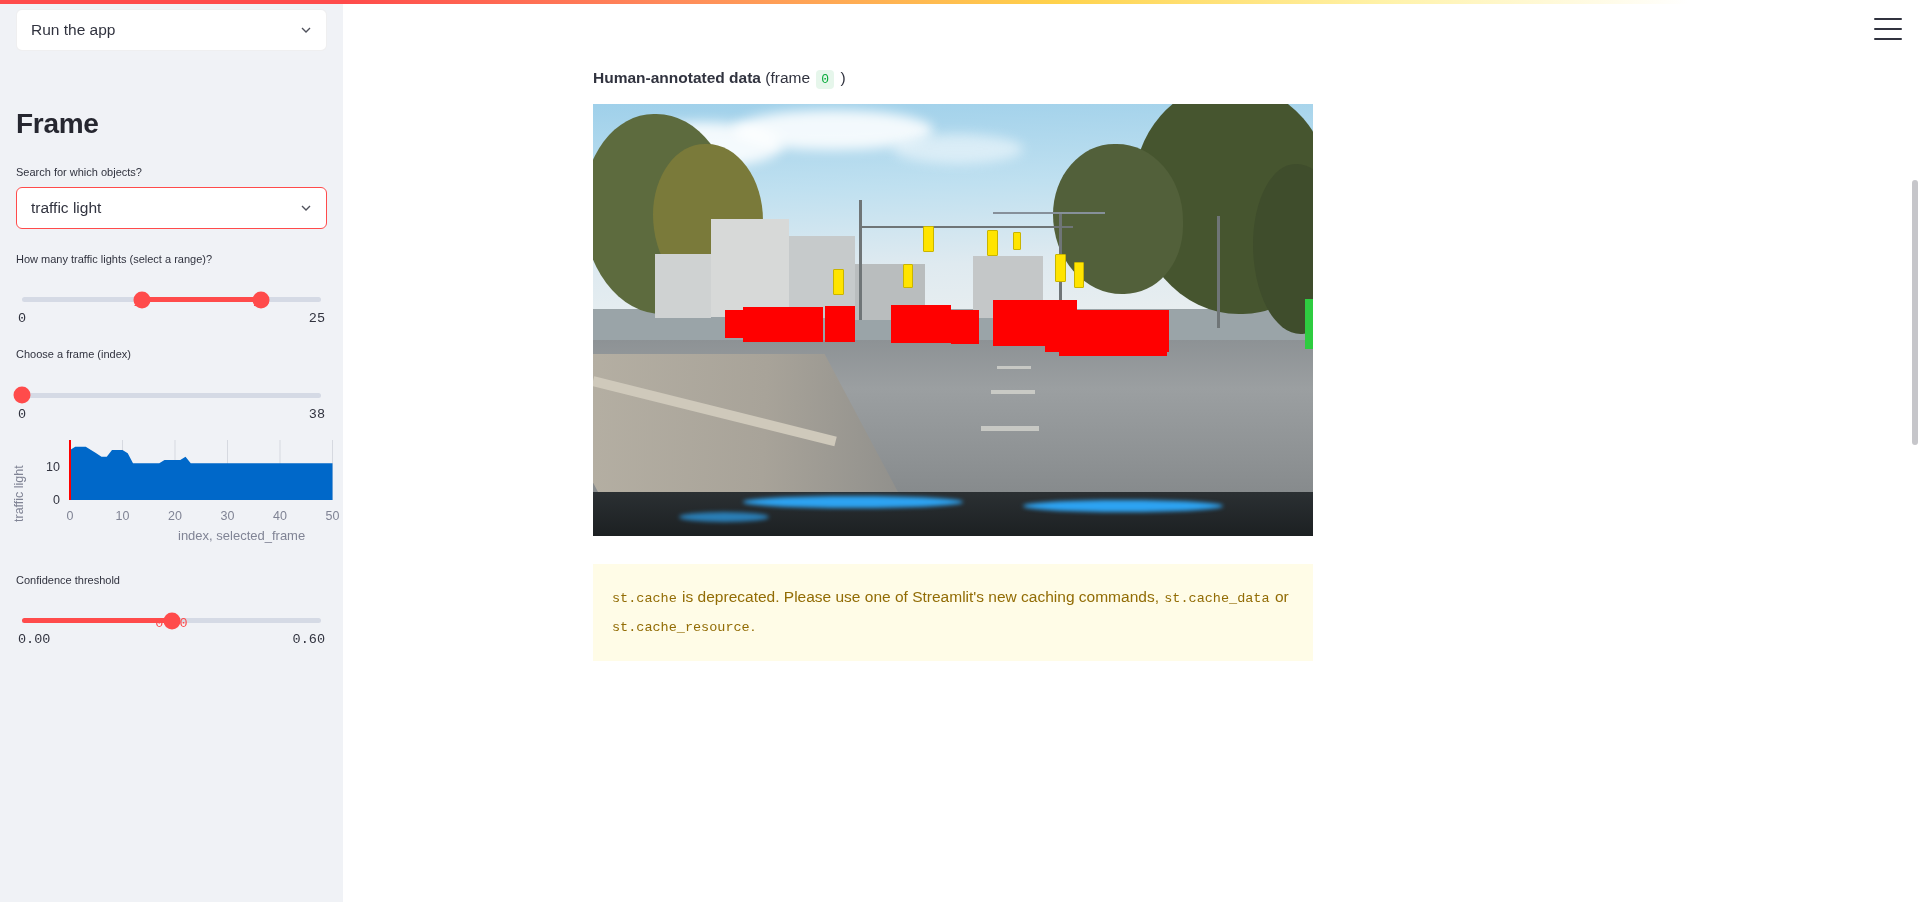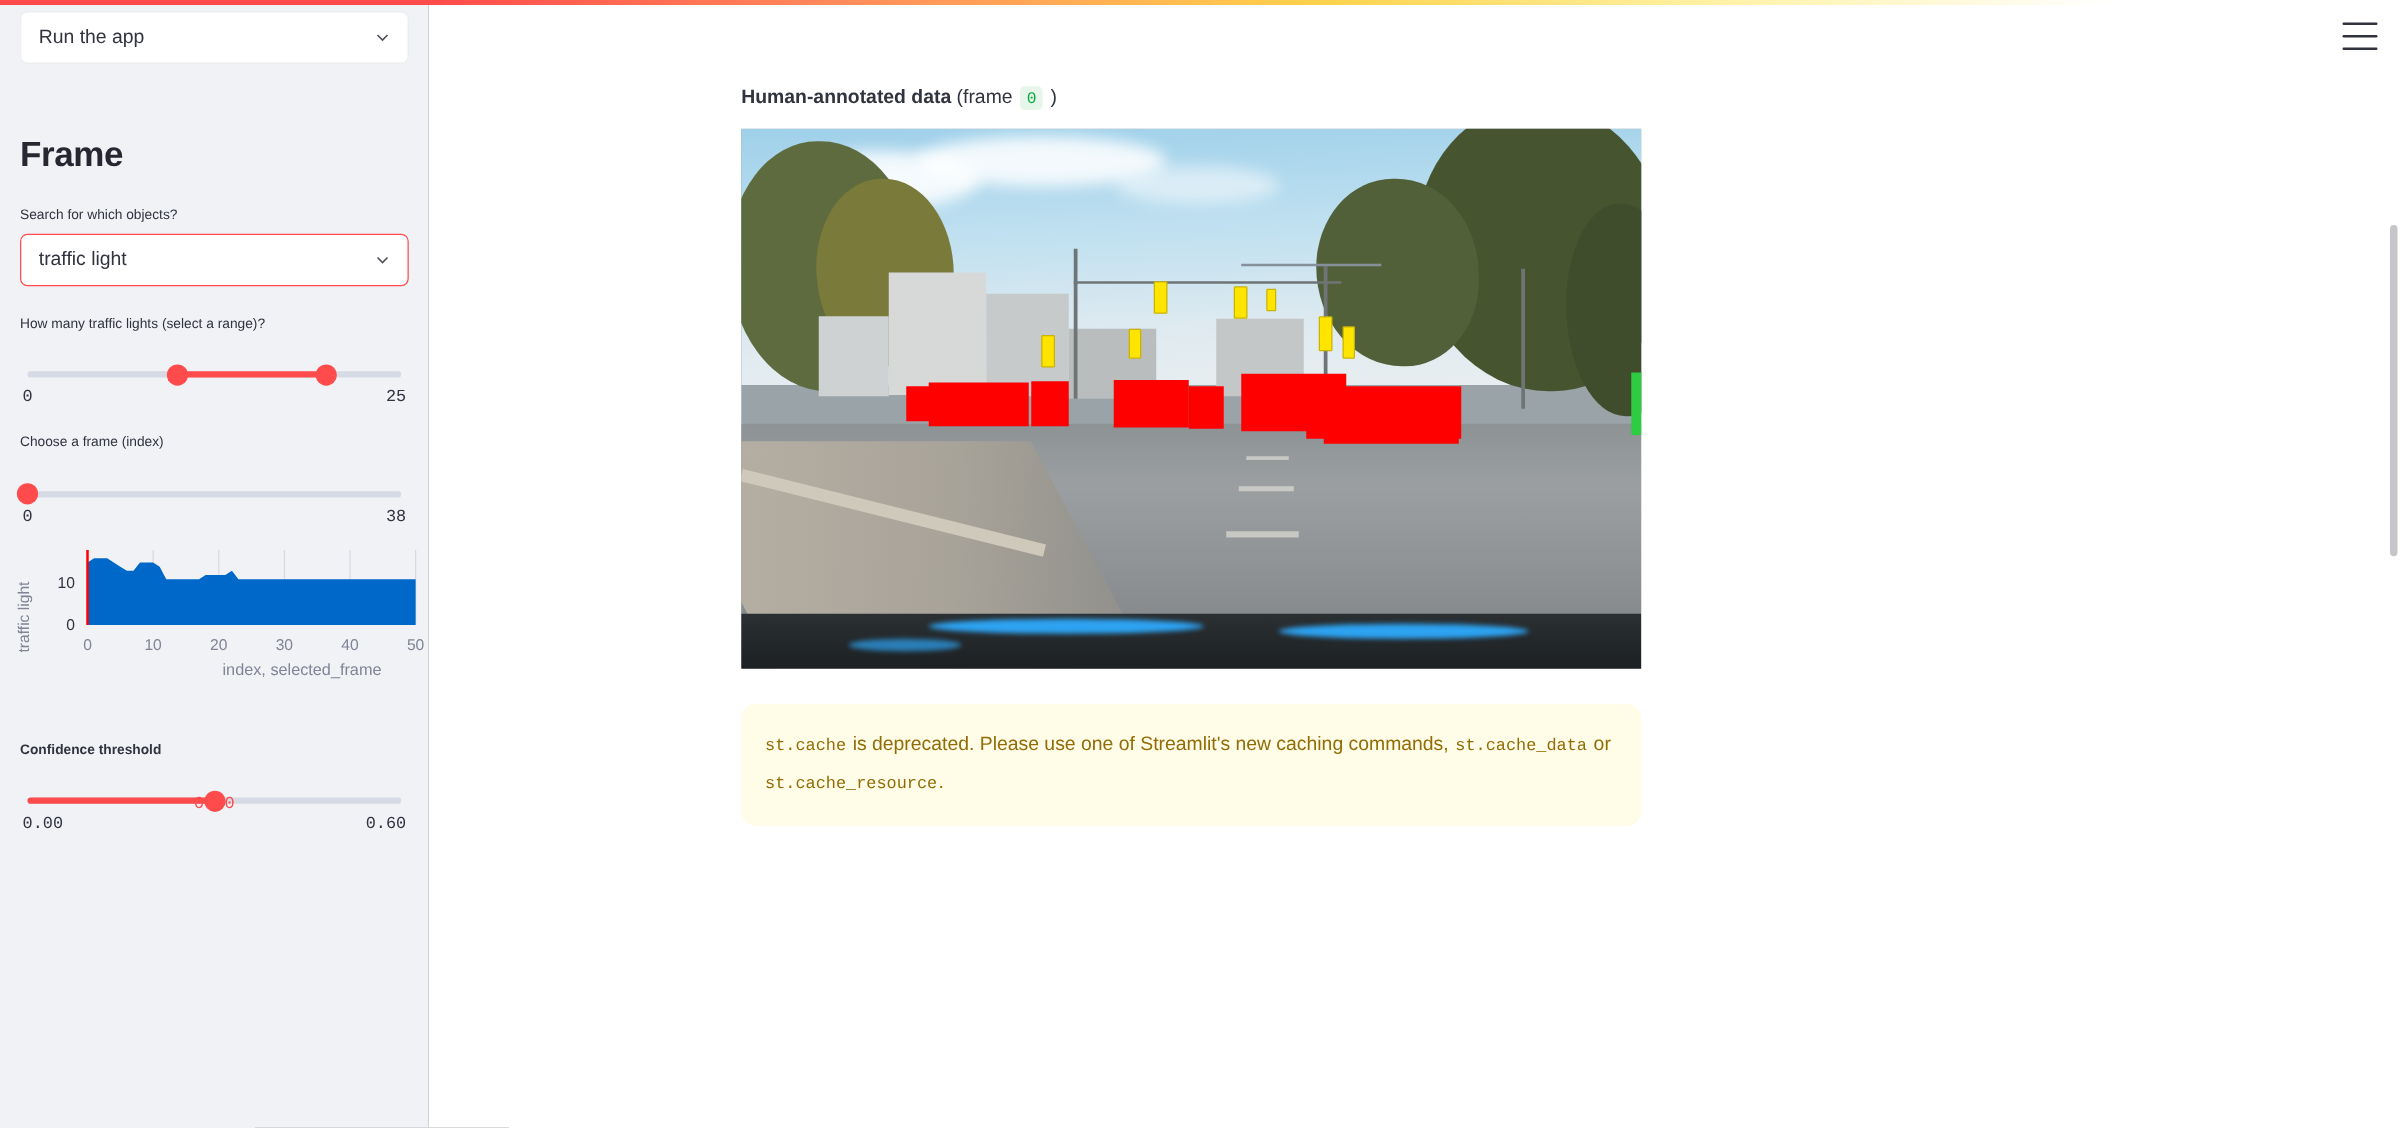--- a/index.html
+++ b/index.html
@@ -4,21 +4,21 @@
 <style>
   * { box-sizing: border-box; }
   html, body {
     margin: 0; padding: 0;
     width: 1920px; height: 902px;
     overflow: hidden;
     background: #ffffff;
     font-family: "Liberation Sans", sans-serif;
     -webkit-font-smoothing: antialiased;
   }
-  #app { position: relative; width: 1920px; height: 902px; background:#404040; }
+  #app { position: relative; width: 1920px; height: 902px; background:#a16207; }
 
   
   .top-accent {
     position: absolute; top: 0; left: 0; width: 1920px; height: 4px;
     background: linear-gradient(90deg, #ff4b4b 0%, #ff4b4b 18%, #ff8b5b 35%, #ffd24b 55%, #fff2a8 72%, #ffffff 88%, #ffffff 100%);
     z-index: 40;
   }
 
   
   .sidebar {
@@ -97,21 +97,21 @@
   }
   .main-col { position: relative; width: 720px; margin-left: 250px; padding-top: 40px; }
 
   .alert-info {
     background: #fffce7; border-radius: 4px;
     padding: 16px 18px; font-size: 15.5px; color: #926c05;
     line-height: 1.55;
   }
   .alert-info a { color: #0068c9; text-decoration: underline; }
   .alert-warn {
-    background: #fffce7; border-radius: 12px;
+    background: #fffce7; border-radius: 0;
     padding: 18px 18px 20px 18px; font-size: 15.5px; color: #926c05;
     line-height: 1.9;
   }
   code.inline {
     font-family: "Liberation Mono", monospace; font-size: 13.5px;
     color: #926c05; background: transparent; padding: 0 1px;
   }
 
   .h1-title {
     font-size: 31px; font-weight: 700; color: #31333f;
@@ -263,21 +263,21 @@
             <text x="227.5" y="84" text-anchor="middle" font-size="12.5" fill="#808495" font-family="&quot;Liberation Sans&quot;, sans-serif">30</text>
             <text x="280" y="84" text-anchor="middle" font-size="12.5" fill="#808495" font-family="&quot;Liberation Sans&quot;, sans-serif">40</text>
             <text x="332.5" y="84" text-anchor="middle" font-size="12.5" fill="#808495" font-family="&quot;Liberation Sans&quot;, sans-serif">50</text>
           </svg>
         <div class="chart-xlabel">index, selected_frame</div>
       </div>
 
       <div class="sb-pad">
 
 
-        <div class="sb-label" style="margin-top:38px;font-weight:bold;">Confidence threshold</div>
+        <div class="sb-label" style="margin-top:18px;">Confidence threshold</div>
         <div class="slider-wrap">
           <div class="slider-track">
             <div class="slider-fill" style="left:0%; width:50%;"></div>
             <div class="slider-val" style="left:50%;">0.50</div>
             <div class="slider-thumb" style="left:50%;"></div>
           </div>
           <div class="slider-ends">
             <span>0.00</span>
             <span>0.60</span>
           </div>

